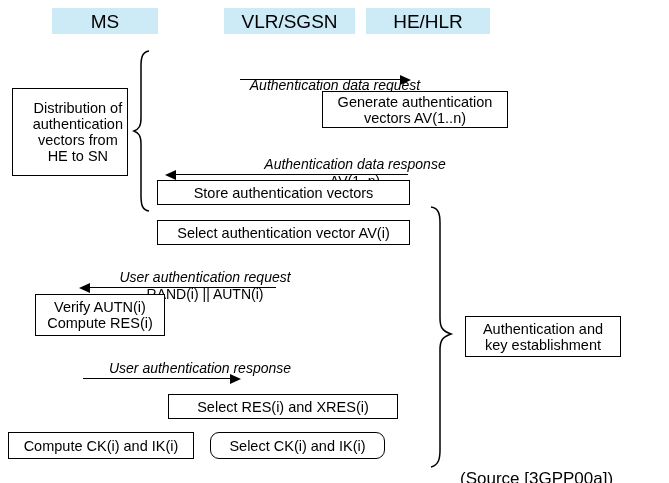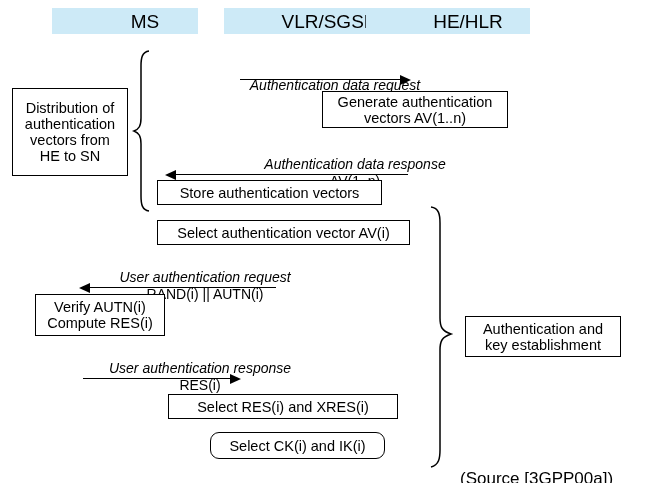--- a/index.html
+++ b/index.html
@@ -2,21 +2,21 @@
 <html><head>
 <meta charset="utf-8">
 <style>
   html,body{margin:0;padding:0;background:#ffffff;}
   body{font-family:"Liberation Sans", sans-serif;color:#000;}
   #canvas{position:relative;width:669px;height:483px;background:#ffffff;overflow:hidden;}
 
   .hdr{
     position:absolute;background:#cdeaf7;color:#000;
     font-size:19px;line-height:1;text-align:center;
-    display:flex;align-items:center;justify-content:center;padding-left:40px;
+    display:flex;align-items:center;justify-content:center;
   }
 
   .box{
     position:absolute;border:1.3px solid #000;background:#fff;
     font-size:14.5px;line-height:16px;text-align:center;
     display:flex;flex-direction:column;align-items:center;justify-content:center;
     box-sizing:border-box;padding:1px 4px;white-space:pre-line;
   }
 
   .lbl{
@@ -44,21 +44,21 @@
   </div>
 
   <div class="hdr" style="left:198px;top:8px;width:131px;height:26px;margin-left:26px;">
     <span>VLR/SGSN</span>
   </div>
 
   <div class="hdr" style="left:366px;top:8px;width:124px;height:26px;">
     <span>HE/HLR</span>
   </div>
 
-  <div class="box" style="left:12px;top:88px;width:116px;height:88px;">
+  <div class="box" style="left:12px;top:88px;width:116px;height:88px;align-items:flex-end;">
     <span>Distribution of
 authentication
 vectors from
 HE to SN</span>
   </div>
 
   <div class="brace" style="left:132px;top:50px;width:22px;height:162px;">
     <svg width="22" height="162" viewBox="0 0 22 162">
       <path d="M17 1 C10 2 9 8 9 16 L9 68 C9 76 7 79 2 81 C7 83 9 86 9 94 L9 146 C9 154 10 160 17 161" fill="none" stroke="#000" stroke-width="1.5"></path>
     </svg>
@@ -77,21 +77,21 @@
 
   <div class="lbl it" style="left:215px;top:140px;width:280px;">
     <span>Authentication data response</span>
   </div>
   <div class="lbl" style="left:215px;top:157px;width:280px;">
     <span>AV(1..n)</span>
   </div>
   <div class="arrow" style="left:176px;top:174px;width:232px;"></div>
   <div class="head l" style="left:165px;top:170px;"></div>
 
-  <div class="box" style="left:157px;top:180px;width:225px;height:25px;">
+  <div class="box" style="left:157px;top:180px;width:253px;height:25px;">
     <span>Store authentication vectors</span>
   </div>
 
   <div class="box" style="left:157px;top:220px;width:253px;height:25px;">
     <span>Select authentication vector AV(i)</span>
   </div>
 
   <div class="lbl it" style="left:70px;top:253px;width:270px;">
     <span>User authentication request</span>
   </div>
@@ -102,30 +102,30 @@
   <div class="head l" style="left:79px;top:283px;"></div>
 
   <div class="box" style="left:35px;top:294px;width:130px;height:42px;">
     <span>Verify AUTN(i)
 Compute RES(i)</span>
   </div>
 
   <div class="lbl it" style="left:60px;top:344px;width:280px;">
     <span>User authentication response</span>
   </div>
-  <div class="lbl" style="left:60px;top:361px;width:280px;">
-    <span>RES(i)</span>
-  </div>
   <div class="arrow" style="left:83px;top:378px;width:152px;"></div>
   <div class="head r" style="left:230px;top:374px;"></div>
 
   <div class="box" style="left:168px;top:394px;width:230px;height:25px;">
     <span>Select RES(i) and XRES(i)</span>
   </div>
 
+  <div class="box" style="left:8px;top:432px;width:186px;height:27px;">
+    <span>Compute CK(i) and IK(i)</span>
+  </div>
 
   <div class="box" style="left:210px;top:432px;width:175px;height:27px;border-radius:9px;">
     <span>Select CK(i) and IK(i)</span>
   </div>
 
   <div class="brace" style="left:428px;top:206px;width:26px;height:262px;">
     <svg width="26" height="262" viewBox="0 0 26 262">
       <path d="M3 1 C11 2 12 9 12 17 L12 112 C12 121 14 125 23 128 C14 131 12 135 12 144 L12 244 C12 252 11 259 3 261" fill="none" stroke="#000" stroke-width="1.5"></path>
     </svg>
   </div>

